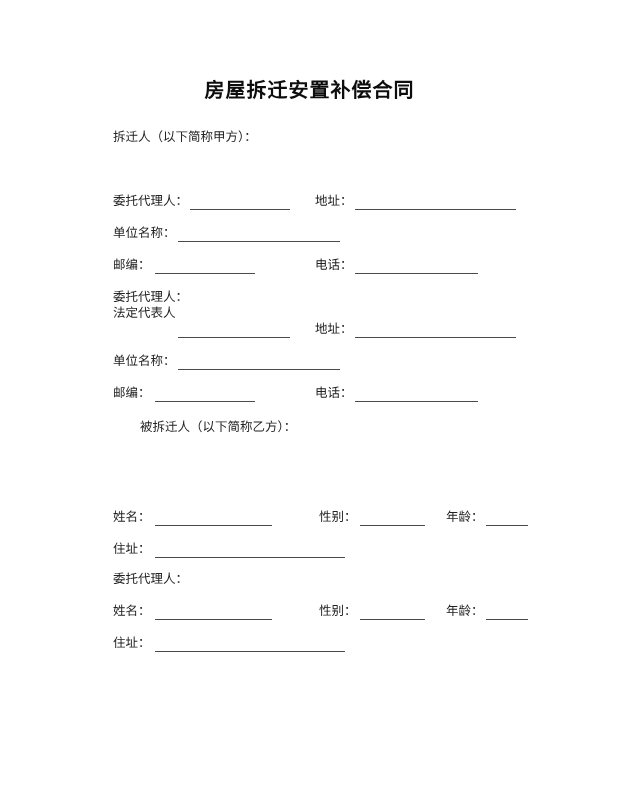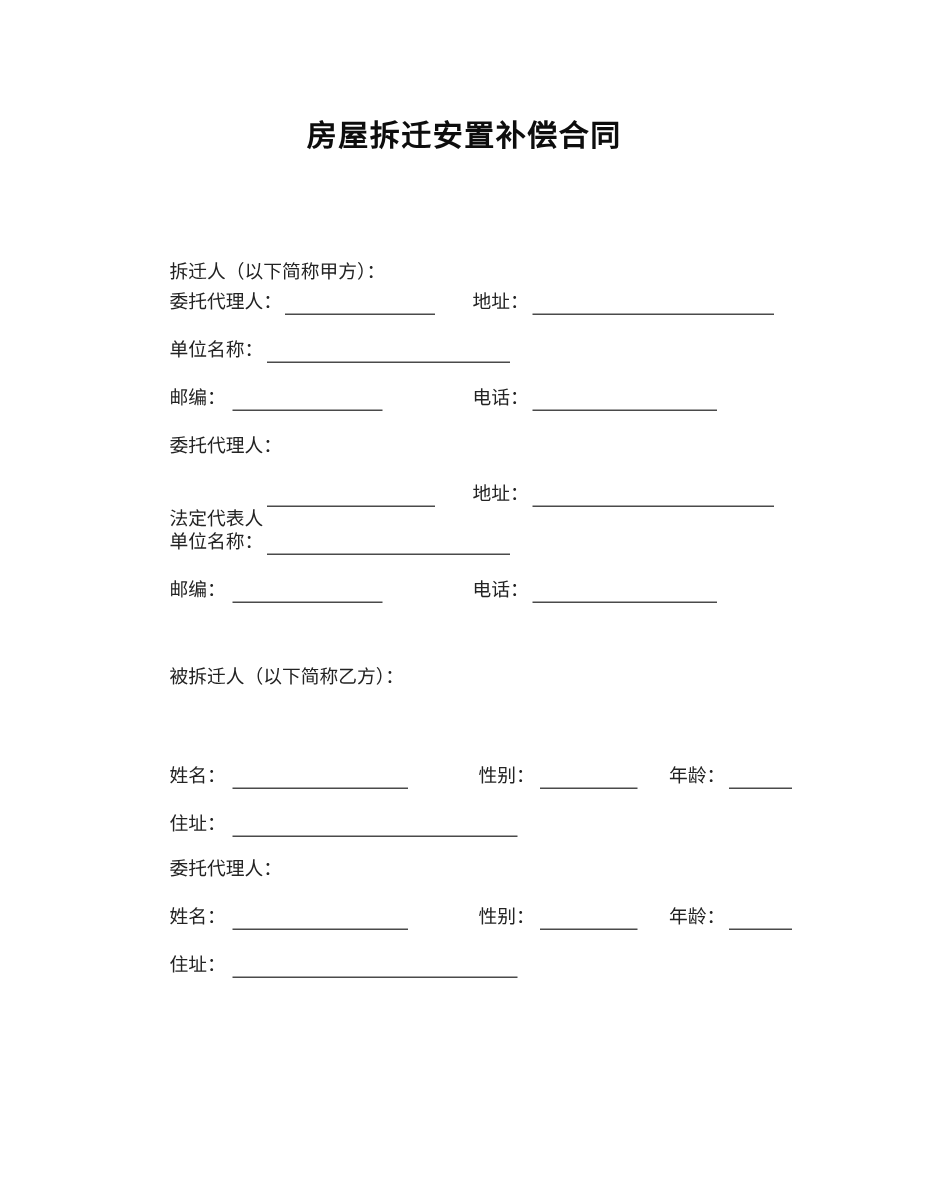--- a/index.html
+++ b/index.html
@@ -72,55 +72,55 @@
     white-space: nowrap;
   }
 </style>
 </head>
 <body>
 
 <div class="page">
 
   <div class="doc-title">房屋拆迁安置补偿合同</div>
 
-  <div class="section-head" style="top:129px;margin-top:44px;">拆迁人（以下简称甲方）：</div>
+  <div class="section-head" style="top:129px;">拆迁人（以下简称甲方）：</div>
 
   <div class="field" style="left:113px; top:193px;">委托代理人：</div>
   <div class="blank" style="left:190px; top:209px; width:100px;"></div>
 
   <div class="field" style="left:315px; top:193px;">地址：</div>
   <div class="blank" style="left:355px; top:209px; width:161px;"></div>
 
   <div class="field" style="left:113px; top:225px;">单位名称：</div>
   <div class="blank" style="left:178px; top:241px; width:162px;"></div>
 
   <div class="field" style="left:113px; top:257px;">邮编：</div>
   <div class="blank" style="left:155px; top:273px; width:100px;"></div>
 
   <div class="field" style="left:315px; top:257px;">电话：</div>
   <div class="blank" style="left:355px; top:273px; width:123px;"></div>
 
   <div class="section-head" style="top:289px;">委托代理人：</div>
 
-  <div class="field" style="left:113px; top:338px;">法定代表人</div>
+  <div class="field" style="left:113px; top:305px;">法定代表人</div>
   <div class="blank" style="left:178px; top:337px; width:112px;"></div>
 
   <div class="field" style="left:315px; top:321px;">地址：</div>
   <div class="blank" style="left:355px; top:337px; width:161px;"></div>
 
   <div class="field" style="left:113px; top:353px;">单位名称：</div>
   <div class="blank" style="left:178px; top:369px; width:162px;"></div>
 
   <div class="field" style="left:113px; top:385px;">邮编：</div>
   <div class="blank" style="left:155px; top:401px; width:100px;"></div>
 
   <div class="field" style="left:315px; top:385px;">电话：</div>
   <div class="blank" style="left:355px; top:401px; width:123px;"></div>
 
-  <div class="section-head" style="top:443px;">被拆迁人（以下简称乙方）：</div>
+  <div class="section-head" style="top:419px;margin-left:27px;">被拆迁人（以下简称乙方）：</div>
 
   <div class="field" style="left:113px; top:509px;">姓名：</div>
   <div class="blank" style="left:155px; top:525px; width:117px;"></div>
 
   <div class="field" style="left:319px; top:509px;">性别：</div>
   <div class="blank" style="left:360px; top:525px; width:65px;"></div>
 
   <div class="field" style="left:446px; top:509px;">年龄：</div>
   <div class="blank" style="left:486px; top:525px; width:42px;"></div>
 

